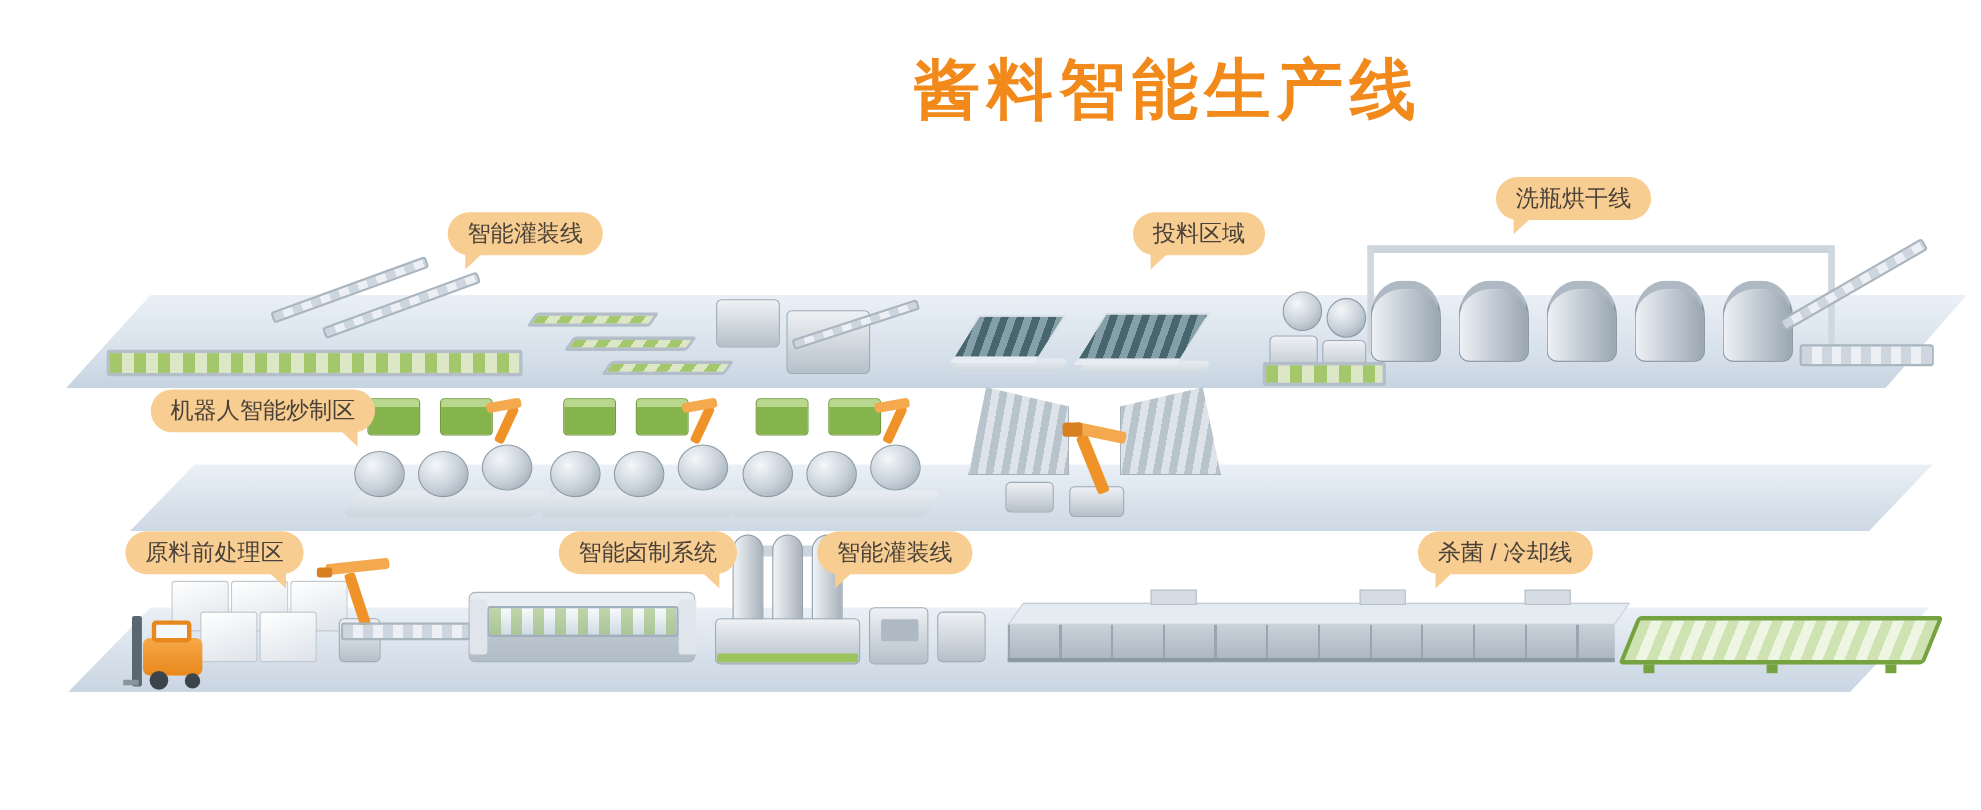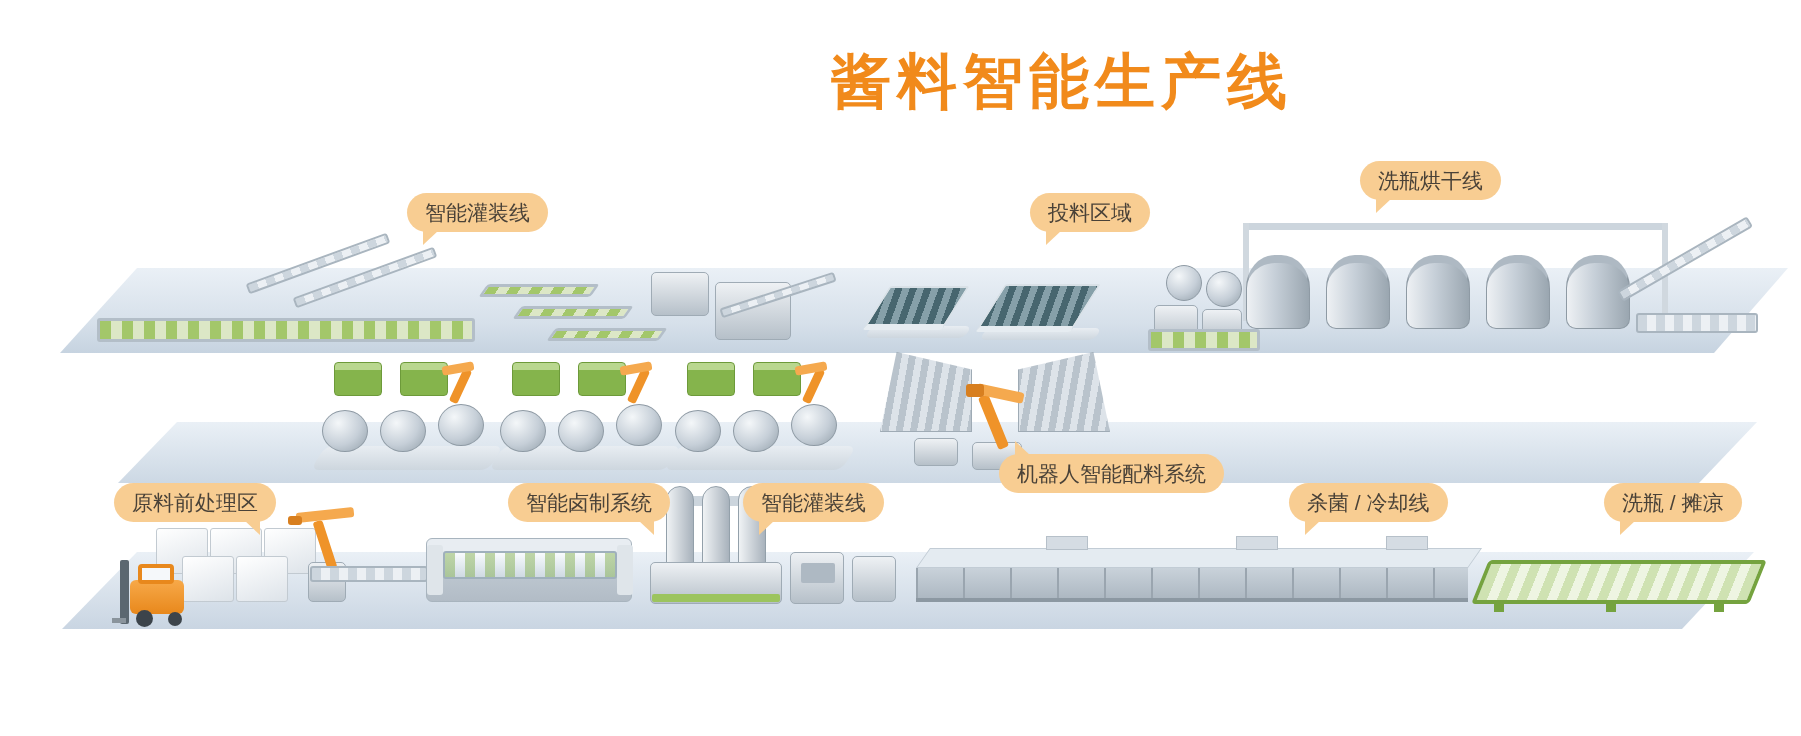--- a/index.html
+++ b/index.html
@@ -198,32 +198,29 @@
 
   <div class="callout tail-bl" style="left:379px;top:193px;">
     <span>智能灌装线</span>
   </div>
   <div class="callout tail-bl" style="left:1002px;top:193px;">
     <span>投料区域</span>
   </div>
   <div class="callout tail-bl" style="left:1332px;top:161px;">
     <span>洗瓶烘干线</span>
   </div>
-  <div class="callout tail-tl" style="left:971px;top:454px;">
-    <span>机器人智能配料系统</span>
+  <div class="callout tail-br" style="left:109px;top:354px;">
+    <span>机器人智能炒制区</span>
   </div>
   <div class="callout tail-br" style="left:86px;top:483px;">
     <span>原料前处理区</span>
   </div>
   <div class="callout tail-br" style="left:480px;top:483px;">
     <span>智能卤制系统</span>
   </div>
   <div class="callout tail-bl" style="left:715px;top:483px;">
     <span>智能灌装线</span>
   </div>
   <div class="callout tail-bl" style="left:1261px;top:483px;">
     <span>杀菌 / 冷却线</span>
   </div>
-  <div class="callout tail-bl" style="left:1576px;top:483px;">
-    <span>洗瓶 / 摊凉</span>
-  </div>
 
 </div>
 
 </body></html>

